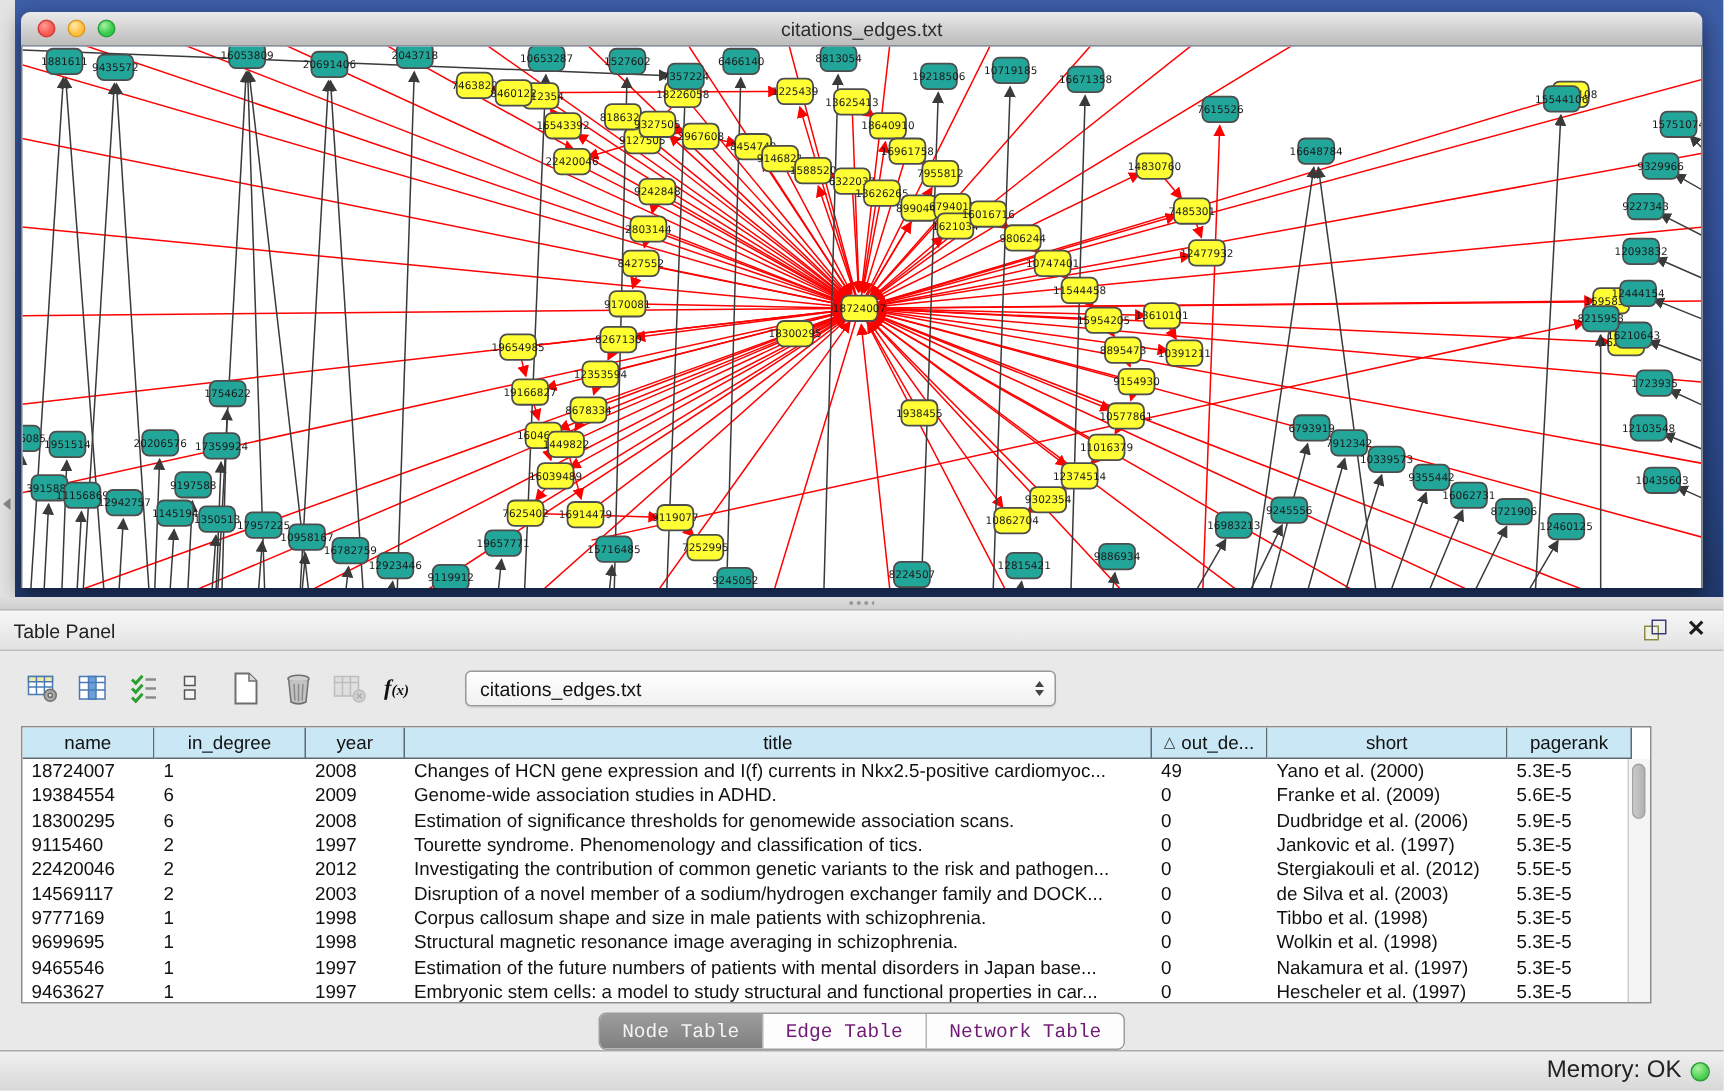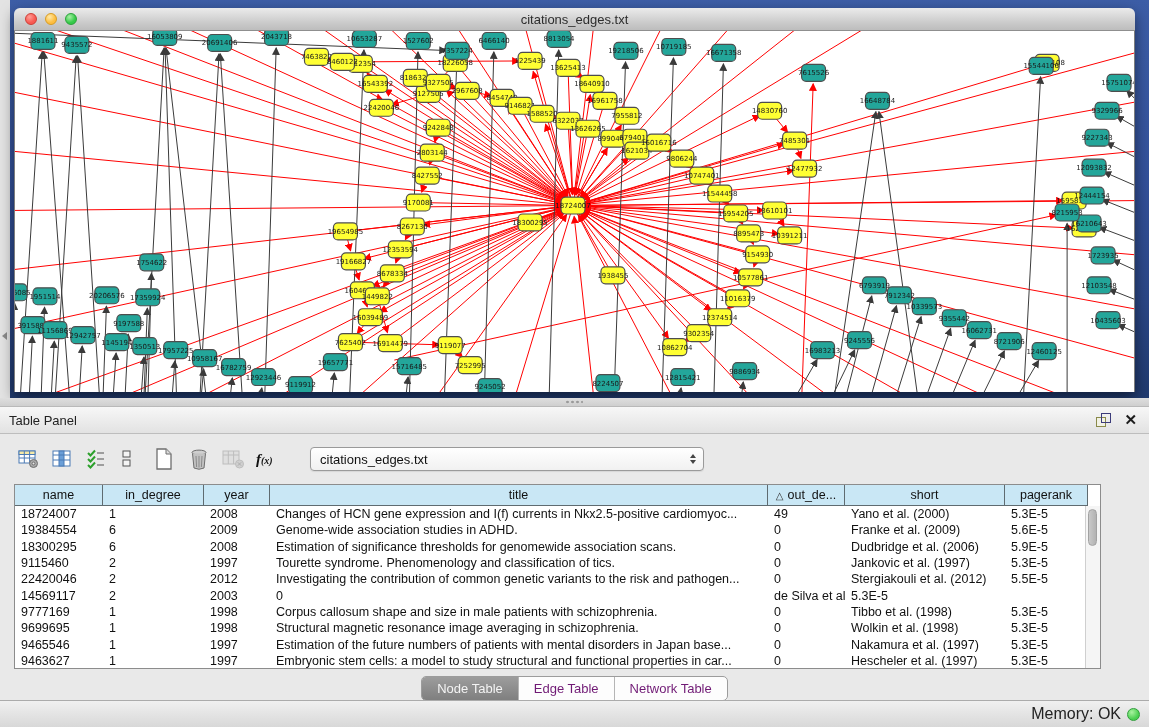--- a/index.html
+++ b/index.html
@@ -52,21 +52,21 @@
   .th{background:#c9e7f5;border-right:1px solid #5f6b70;border-bottom:1px solid #5f6b70;display:flex;align-items:center;justify-content:center;font-size:12.5px;color:#111;gap:4px;overflow:hidden;white-space:nowrap;}
   .th:first-child{border-left:none;}
   .sort-tri{font-size:10px;color:#333;}
   .tbody{position:absolute;left:0;top:21px;right:14px;bottom:0;}
   .trow{display:grid;grid-template-columns:88px 101px 66px 498px 77px 160px 83px;height:16.3px;align-items:center;}
   .td{font-size:12.5px;color:#111;white-space:nowrap;overflow:hidden;padding-left:6px;box-sizing:border-box;}
   .vscroll{position:absolute;right:0;top:21px;bottom:0;width:14px;background:#f5f5f5;border-left:1px solid #cfcfcf;}
   .vthumb{position:absolute;left:2px;top:3px;width:9px;height:37px;border-radius:5px;background:linear-gradient(90deg,#c9c9c9,#b2b2b2);border:1px solid #a2a2a2;box-sizing:border-box;}
 
   
-  .tabs-row{height:32px;display:flex;justify-content:center;align-items:flex-end;padding-top:6px;box-sizing:border-box;}
+  .tabs-row{height:32px;display:flex;justify-content:center;align-items:flex-start;padding-top:6px;box-sizing:border-box;font-family:Liberation Mono, monospace;}
   .seg{display:flex;border:1px solid #9c9c9c;border-radius:5px;overflow:hidden;background:#fdfdfd;box-shadow:0 1px 0 rgba(255,255,255,.7);}
   .seg-btn{padding:2px 15px;font-size:13px;color:#701a75;background:transparent;display:flex;align-items:center;border-right:1px solid #b5b5b5;height:19px;}
   .seg-btn:last-child{border-right:none;}
   .seg-btn.active{background:linear-gradient(180deg,#9d9d9d,#7f7f7f);color:#f4f4f4;}
 
   
   .statusbar{position:absolute;left:0;bottom:0;width:1149px;height:27px;background:linear-gradient(180deg,#f0f0f0,#d8d8d8);border-top:1px solid #ababab;display:flex;align-items:center;justify-content:flex-end;gap:6px;padding-right:9px;box-sizing:border-box;}
   .mem-label{font-size:16px;color:#222;}
   .mem-dot{width:13px;height:13px;border-radius:50%;background:radial-gradient(circle at 35% 30%,#a9f2a0,#49cf4f 65%);border:1px solid #2f9e3a;box-sizing:border-box;}
 </style>
@@ -943,20 +943,21 @@
             <div class="td">2012</div>
             <div class="td">Investigating the contribution of common genetic variants to the risk and pathogen...</div>
             <div class="td">0</div>
             <div class="td">Stergiakouli et al. (2012)</div>
             <div class="td">5.5E-5</div>
           </div>
           <div class="trow">
             <div class="td">14569117</div>
             <div class="td">2</div>
             <div class="td">2003</div>
+            <div class="td">Disruption of a novel member of a sodium/hydrogen exchanger family and DOCK...</div>
             <div class="td">0</div>
             <div class="td">de Silva et al. (2003)</div>
             <div class="td">5.3E-5</div>
           </div>
           <div class="trow">
             <div class="td">9777169</div>
             <div class="td">1</div>
             <div class="td">1998</div>
             <div class="td">Corpus callosum shape and size in male patients with schizophrenia.</div>
             <div class="td">0</div>

